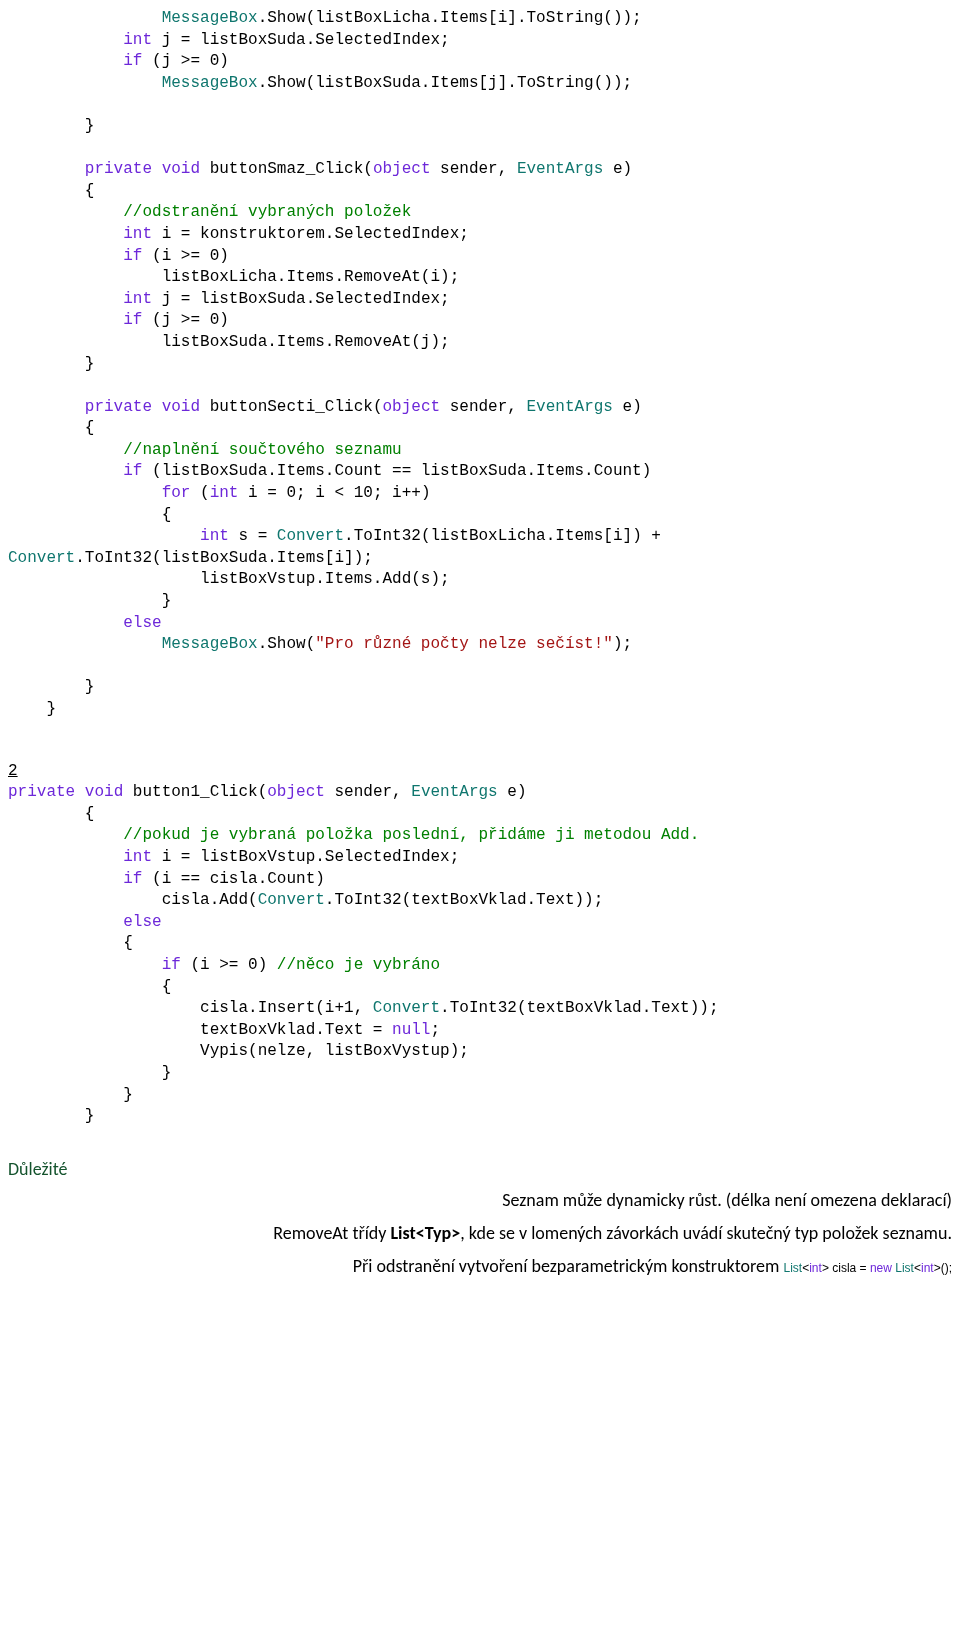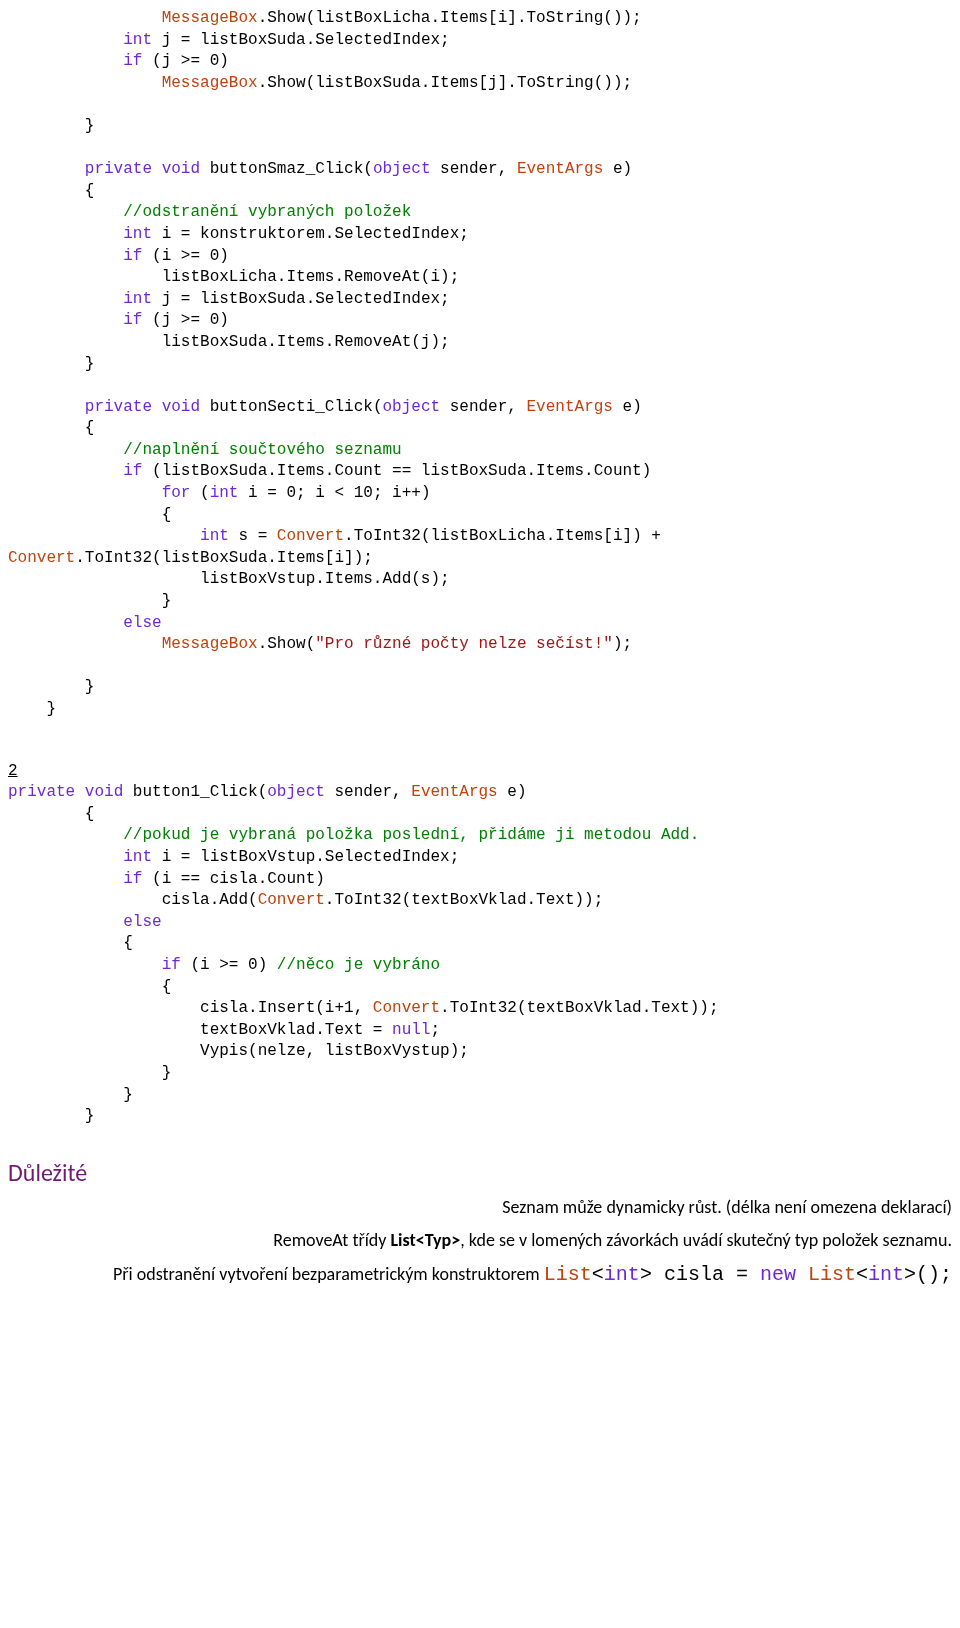--- a/index.html
+++ b/index.html
@@ -13,40 +13,40 @@
       font-size: 15px;
     }
     pre {
       font-family: Consolas, 'Courier New', monospace;
       font-size: 16px;
       line-height: 1.35;
       white-space: pre-wrap;
       margin: 0;
     }
     .kw { color: #6d28d9; }
-    .type { color: #c2410c; }
+    .type { color: #0f766e; }
     .str { color: #a31515; }
     .comment { color: #008000; }
     .heading {
-      color: #701a75;
-      font-size: 24px;
+      color: #14532d;
+      font-size: 18px;
       font-weight: normal;
       margin: 30px 0 4px 0;
       font-family: Calibri, 'Segoe UI', Arial, sans-serif;
     }
     .bodytext {
       font-family: Calibri, 'Segoe UI', Arial, sans-serif;
       font-size: 18px;
       line-height: 1.4;
       margin: 8px 0;
       text-align: right;
     }
     .codeinline {
-      font-family: Liberation Mono, monospace;
-      font-size: 20px;
+      font-family: Liberation Sans, sans-serif;
+      font-size: 12px;
     }
   </style>
 </head>
 <body>
 
 <pre>                <span class="type">MessageBox</span><span>.Show(listBoxLicha.Items[i].ToString());</span>
             <span class="kw">int</span><span> j = listBoxSuda.SelectedIndex;</span>
             <span class="kw">if</span><span> (j &gt;= 0)</span>
                 <span class="type">MessageBox</span><span>.Show(listBoxSuda.Items[j].ToString());</span>
 

